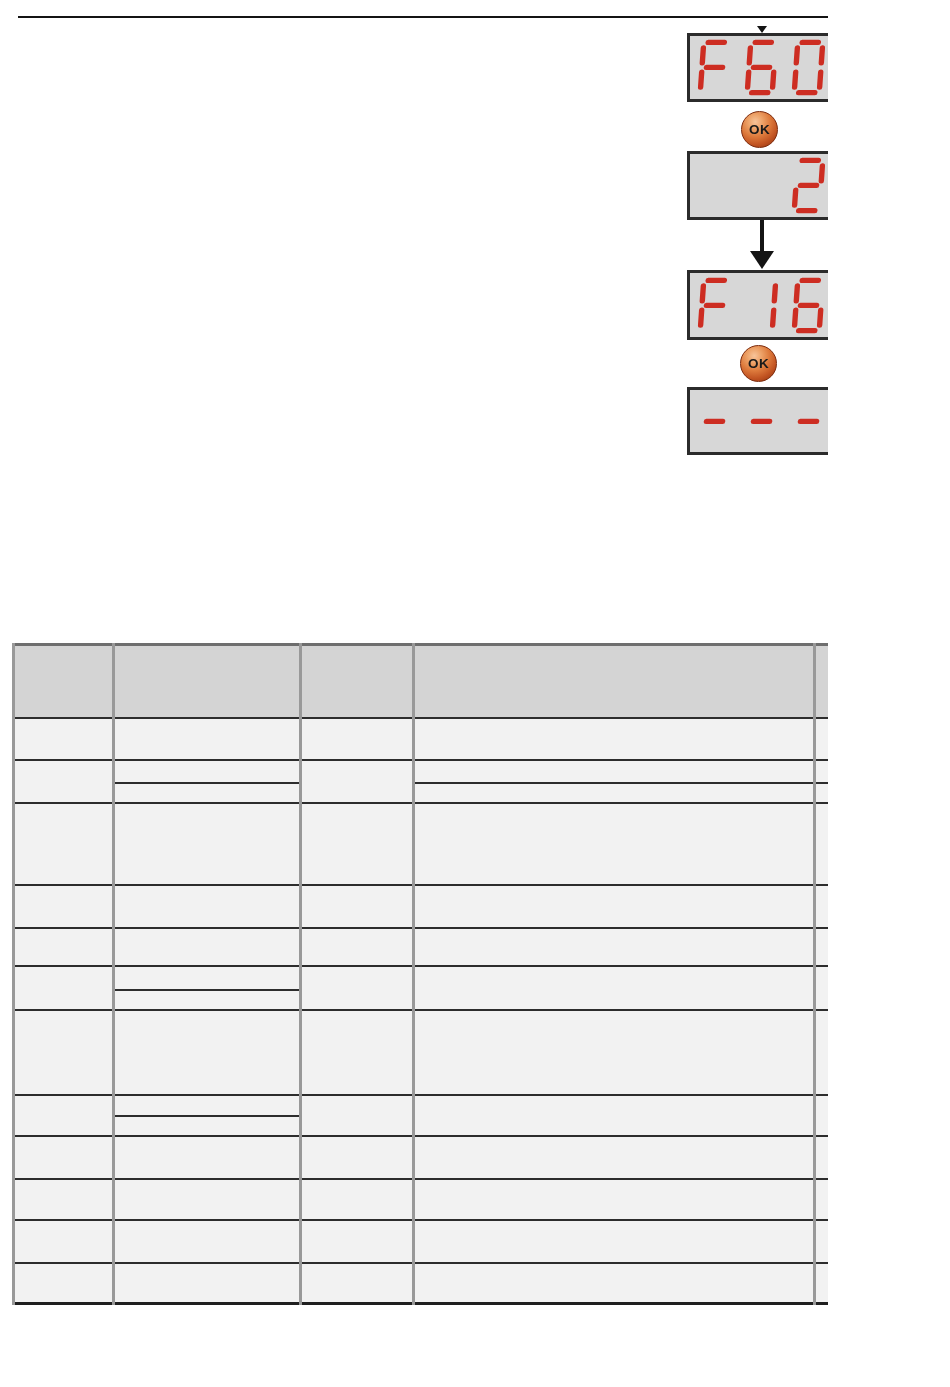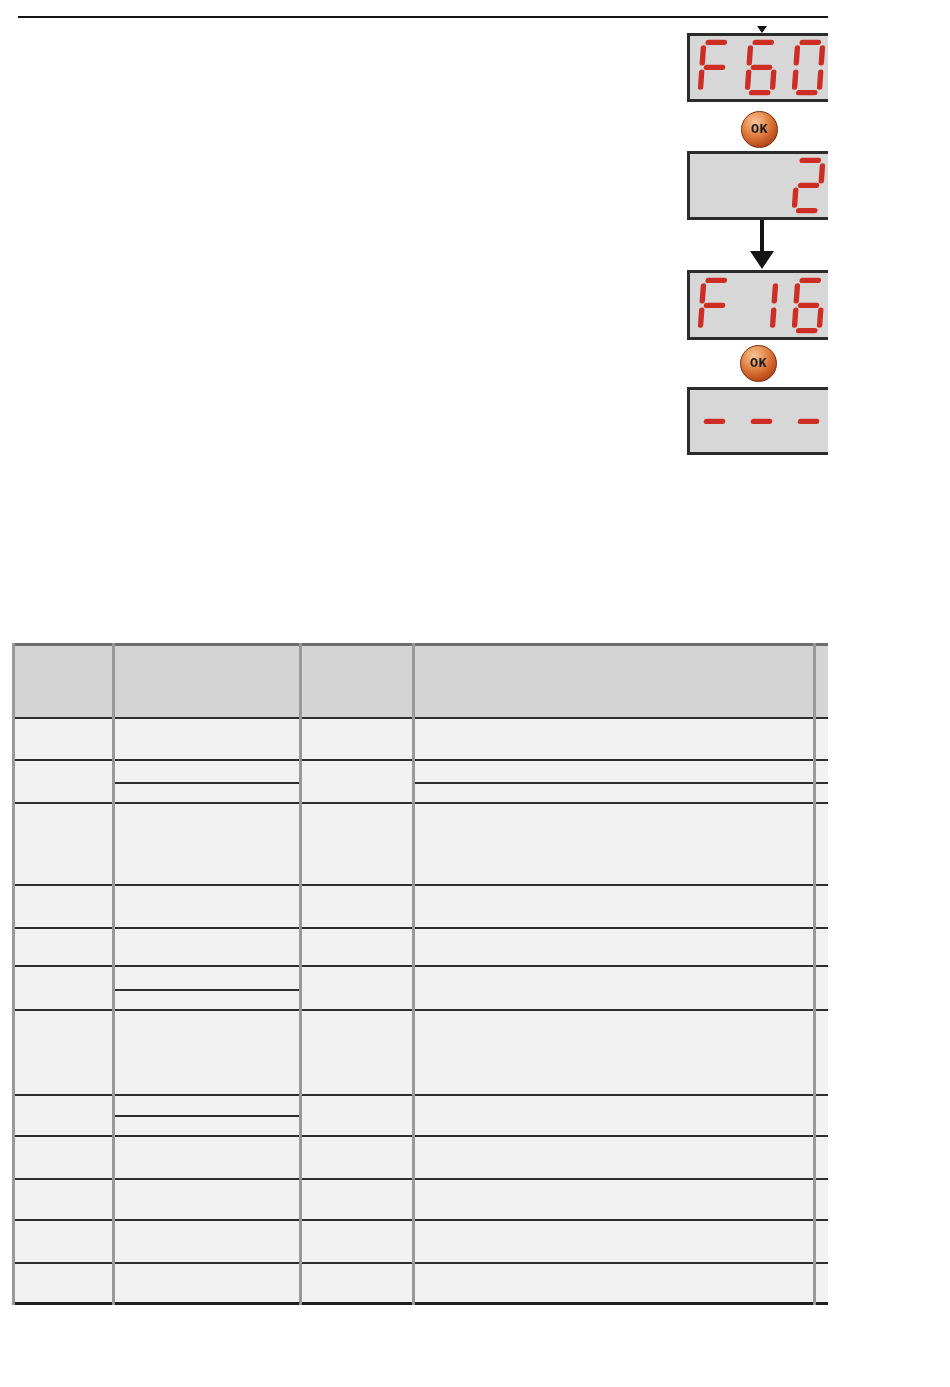--- a/index.html
+++ b/index.html
@@ -1,18 +1,18 @@
 <!DOCTYPE html>
 <html style="--seg-red: #cd2d22; --display-bg: #d7d7d7; --display-border: #2b2b2b; --arrow: #141414; --ok-l: #f7c49a; --ok-m: #dd7a3c; --ok-d1: #c25422; --ok-d2: #96350f; --ok-text: #1a1a1a; --rule: #141414; --tbl-hdr-bg: #d4d4d4; --tbl-body-bg: #f2f2f2; --tbl-v: #999999; --tbl-h: #2d2d2d; --tbl-outer: #6e6e6e; --tbl-bottom: #1f1f1f;"><head>
 <meta charset="utf-8">
 <style>
   html,body { margin:0; padding:0; background:#ffffff; }
   .page {
     position:relative; width:828px; height:1387px; background:#ffffff;
-    overflow:hidden; font-family:Liberation Mono, monospace;text-align:right;
+    overflow:hidden; font-family:Liberation Sans, sans-serif;text-align:right;
   }
   .top-rule {
     position:absolute; left:18px; top:16px; width:914px; height:2px;
     background:var(--rule,#141414);
   }
   
   .tick {
     position:absolute; left:757px; top:26px; width:0; height:0;
     border-left:5px solid transparent; border-right:5px solid transparent;
     border-top:7px solid var(--arrow,#141414);

